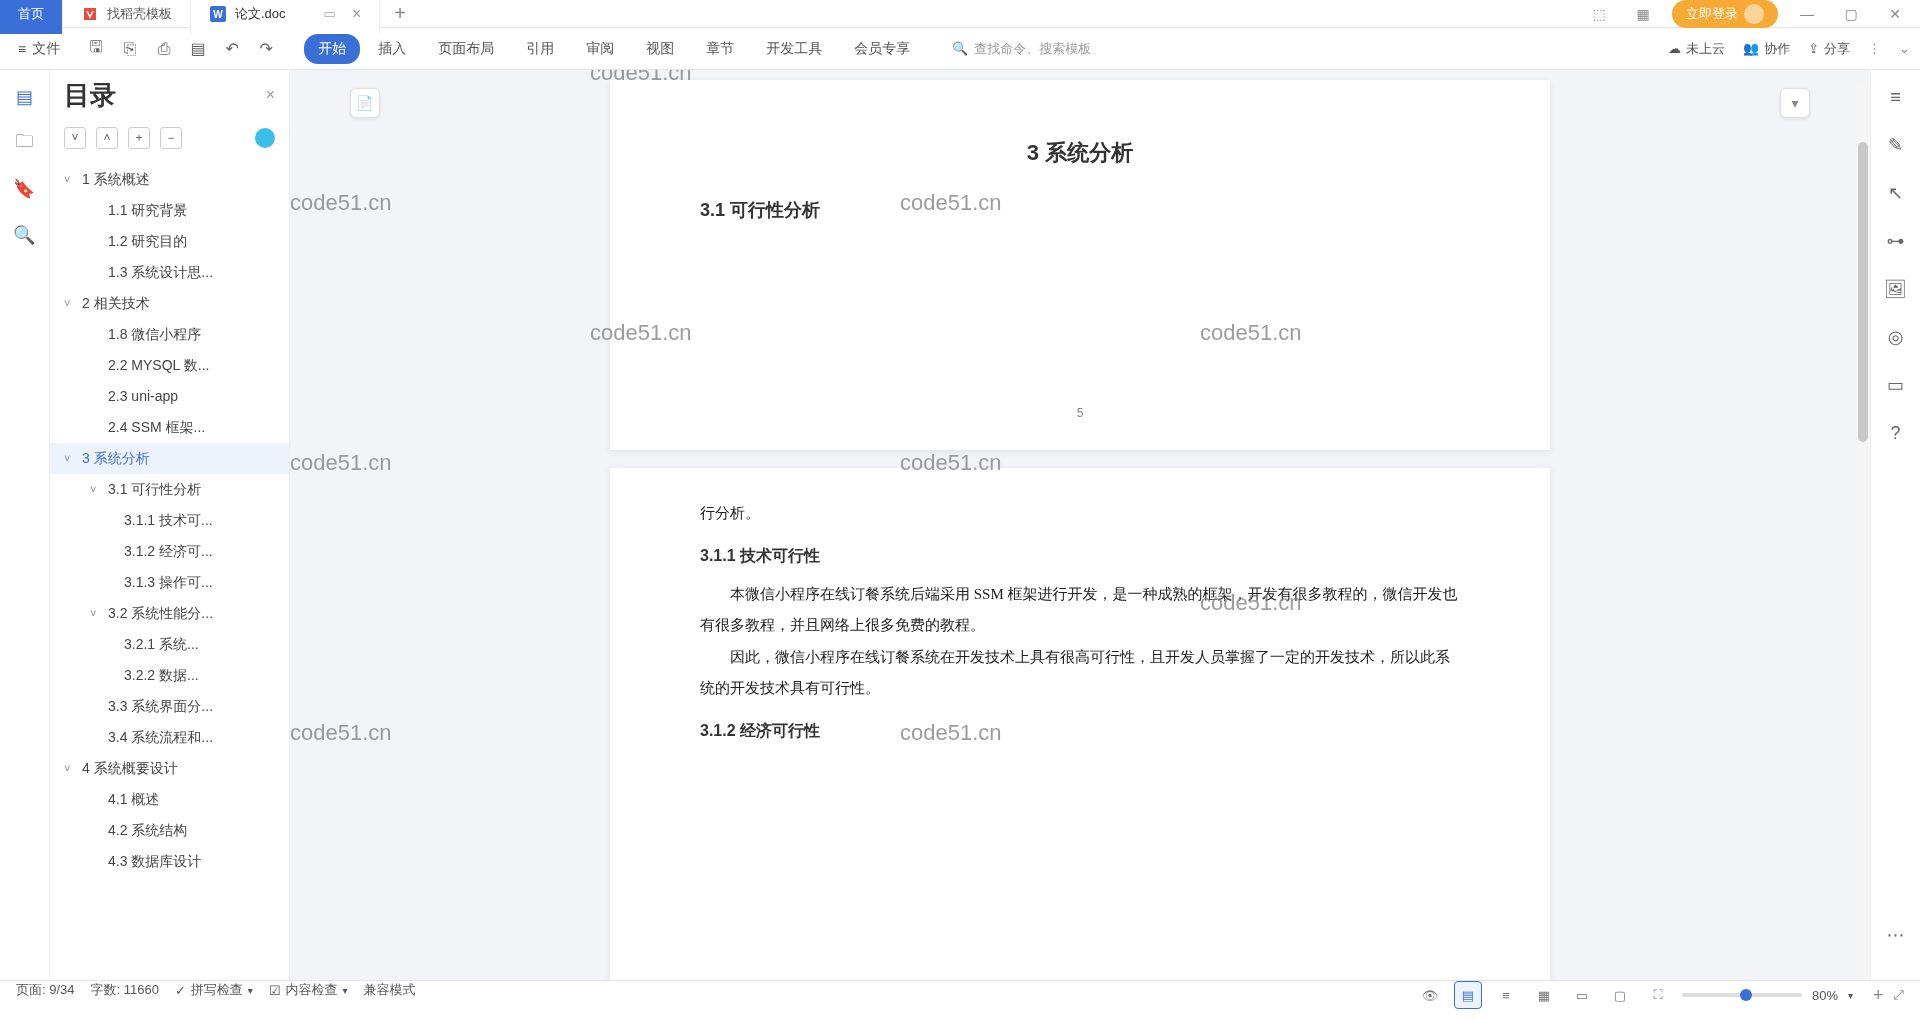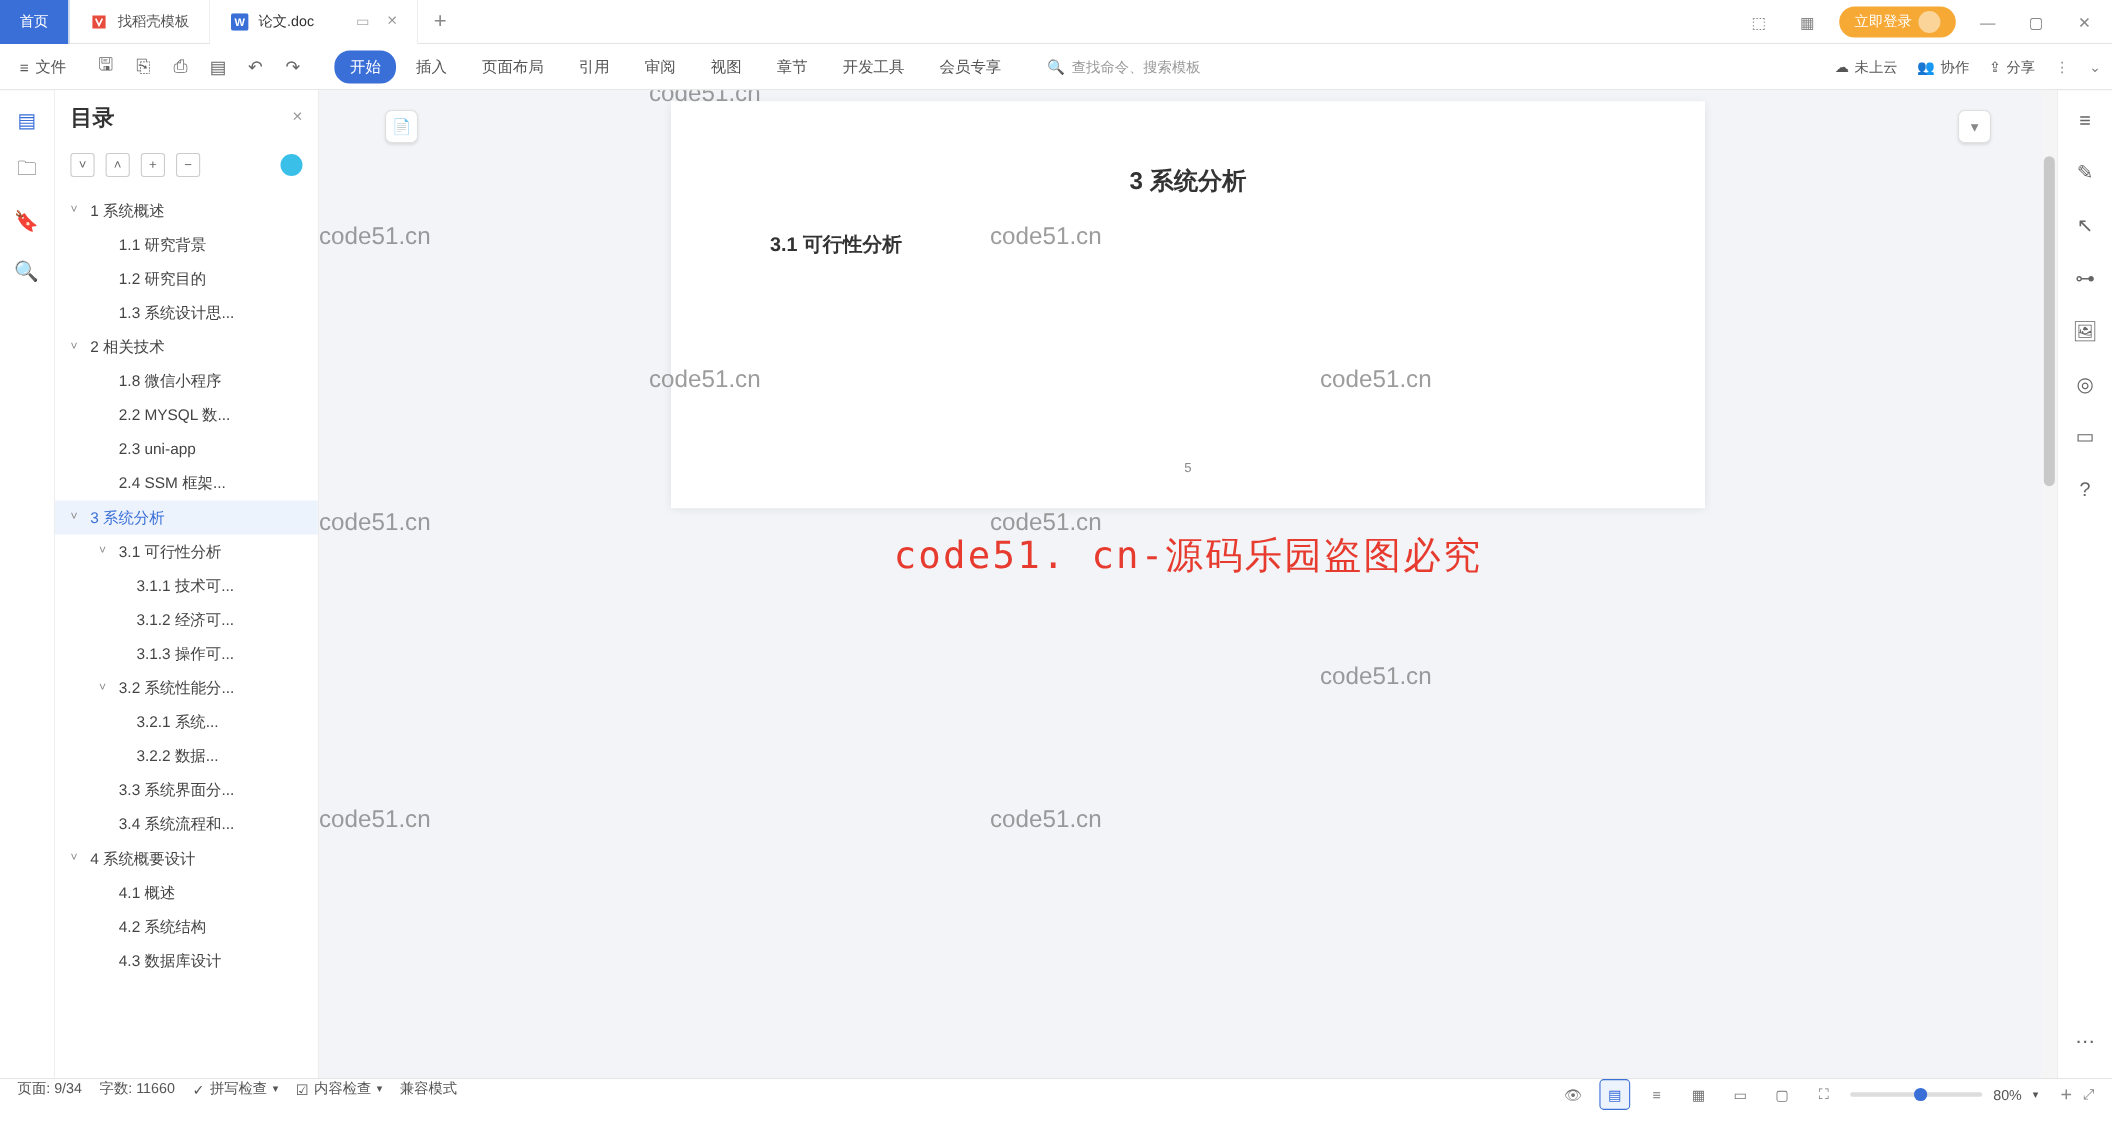--- a/index.html
+++ b/index.html
@@ -1,17 +1,17 @@
 <!DOCTYPE html>
 <html><head>
 <meta charset="utf-8">
 <style>
 *{margin:0;padding:0;box-sizing:border-box;font-family:"Microsoft YaHei","PingFang SC",sans-serif}
 body{width:1920px;height:1020px;background:#fff;overflow:hidden;position:relative;font-size:14px;color:#333}
-.title-bar{height:40px;background:#fff;display:flex;align-items:center;border-bottom:1px solid #e5e5e5}
+.title-bar{height:28px;background:#fff;display:flex;align-items:center;border-bottom:1px solid #e5e5e5}
 .tab{height:40px;padding:0 18px;display:flex;align-items:center;gap:8px;font-size:13px;color:#555;border-right:1px solid #eee;cursor:pointer}
 .tab.home{background:#3a6fd8;color:#fff;font-weight:500}
 .tab.active{background:#fff;color:#333}
 .tab-icon{width:18px;height:18px;display:inline-flex;align-items:center;justify-content:center}
 .tab-close{margin-left:8px;color:#999;font-size:16px}
 .tab-add{padding:0 14px;font-size:20px;color:#888}
 .title-right{margin-left:auto;display:flex;align-items:center;gap:14px;padding-right:10px}
 .login-btn{background:#f7a935;color:#fff;padding:4px 14px;border-radius:14px;font-size:13px;display:flex;align-items:center;gap:6px}
 .avatar-circle{width:20px;height:20px;border-radius:50%;background:#fff;opacity:.5}
 .win-btn{width:30px;height:30px;display:flex;align-items:center;justify-content:center;color:#888}
@@ -24,21 +24,21 @@
 .ribbon-tab.active{background:#3a6fd8;color:#fff}
 .ribbon-search{margin-left:20px;display:flex;align-items:center;gap:6px;color:#999;font-size:13px}
 .ribbon-right{margin-left:auto;display:flex;align-items:center;gap:18px;color:#555;font-size:13px}
 .ribbon-right-item{display:flex;align-items:center;gap:5px}
 .main{display:flex;height:938px}
 .left-rail{width:50px;border-right:1px solid #eee;display:flex;flex-direction:column;align-items:center;padding-top:14px;gap:20px;color:#666}
 .rail-icon{width:26px;height:26px;display:flex;align-items:center;justify-content:center;font-size:18px}
 .rail-icon.active{color:#3a6fd8}
 .outline-panel{width:240px;border-right:1px solid #eee;display:flex;flex-direction:column;background:#fff}
 .outline-header{height:50px;display:flex;align-items:center;padding:0 14px}
-.outline-title{font-size:20px;font-weight:600;color:#333}
+.outline-title{font-size:26px;font-weight:600;color:#333}
 .outline-close{margin-left:auto;color:#999;font-size:16px}
 .outline-toolbar{height:36px;display:flex;align-items:center;padding:0 14px;gap:10px;color:#666}
 .outline-tool{width:22px;height:22px;border:1px solid #ccc;border-radius:3px;display:flex;align-items:center;justify-content:center;font-size:12px}
 .outline-badge{margin-left:auto;width:20px;height:20px;border-radius:50%;background:#3ac0e8}
 .outline-tree{flex:1;overflow-y:auto;padding:8px 0;font-size:14px;color:#444}
 .tree-item{padding:5px 14px;display:flex;align-items:center;gap:6px;cursor:pointer;line-height:1.5}
 .tree-item.l1{padding-left:14px}
 .tree-item.l2{padding-left:40px}
 .tree-item.l3{padding-left:56px}
 .tree-item.selected{background:#edf3fc;color:#3a6fd8}
@@ -274,20 +274,27 @@
     <div class="float-btn" style="top:18px;right:60px">▾</div>
 
     <div class="page page1">
       <div class="doc-h1">3 系统分析</div>
       <div class="doc-h2">3.1 可行性分析</div>
       <div class="pg-num">5</div>
     </div>
 
     <div class="center-overlay">code51. cn-源码乐园盗图必究</div>
 
+    <div class="page page2">
+      <div class="doc-p" style="text-indent:0">行分析。</div>
+      <div class="doc-h3">3.1.1 技术可行性</div>
+      <div class="doc-p">本微信小程序在线订餐系统后端采用 SSM 框架进行开发，是一种成熟的框架，开发有很多教程的，微信开发也有很多教程，并且网络上很多免费的教程。</div>
+      <div class="doc-p">因此，微信小程序在线订餐系统在开发技术上具有很高可行性，且开发人员掌握了一定的开发技术，所以此系统的开发技术具有可行性。</div>
+      <div class="doc-h3">3.1.2 经济可行性</div>
+    </div>
 
     <div class="watermark" style="top:-10px;left:300px">code51.cn</div>
     <div class="watermark" style="top:120px;left:0px">code51.cn</div>
     <div class="watermark" style="top:120px;left:610px">code51.cn</div>
     <div class="watermark" style="top:250px;left:300px">code51.cn</div>
     <div class="watermark" style="top:250px;left:910px">code51.cn</div>
     <div class="watermark" style="top:380px;left:0px">code51.cn</div>
     <div class="watermark" style="top:380px;left:610px">code51.cn</div>
     <div class="watermark" style="top:520px;left:910px">code51.cn</div>
     <div class="watermark" style="top:650px;left:0px">code51.cn</div>

